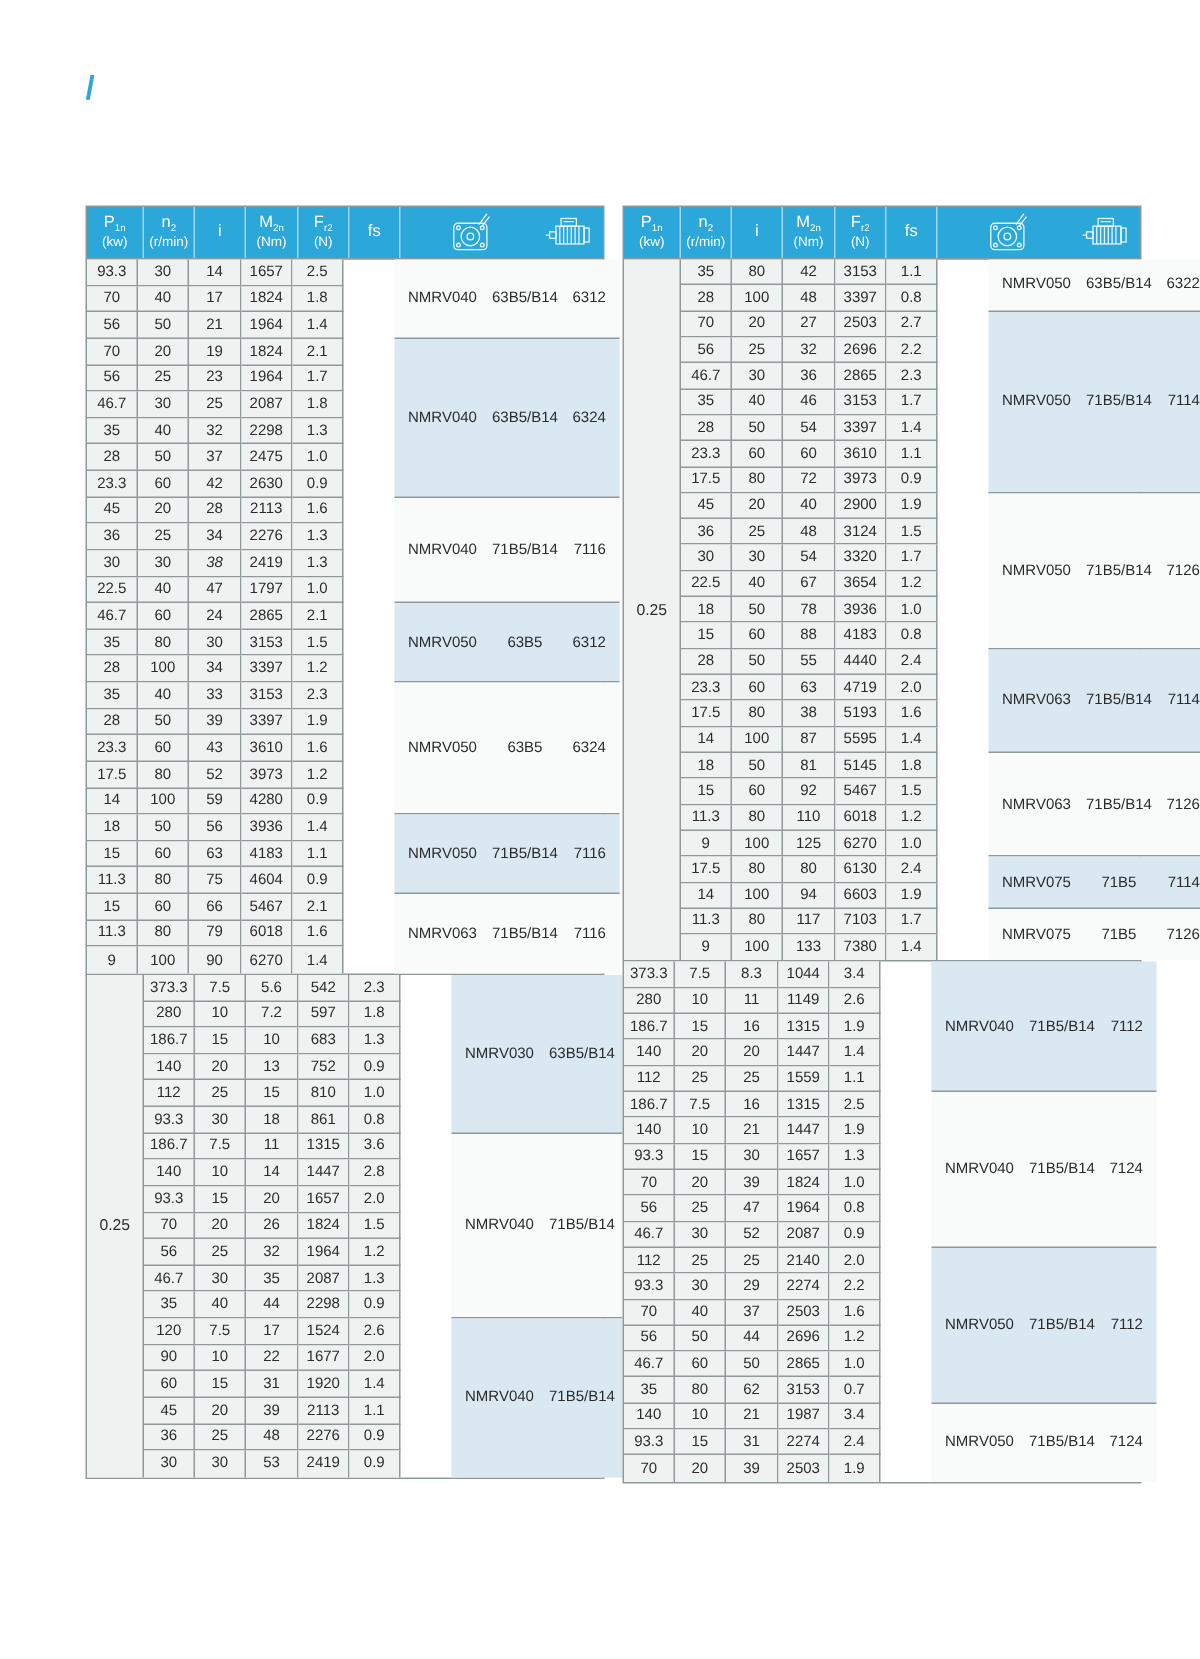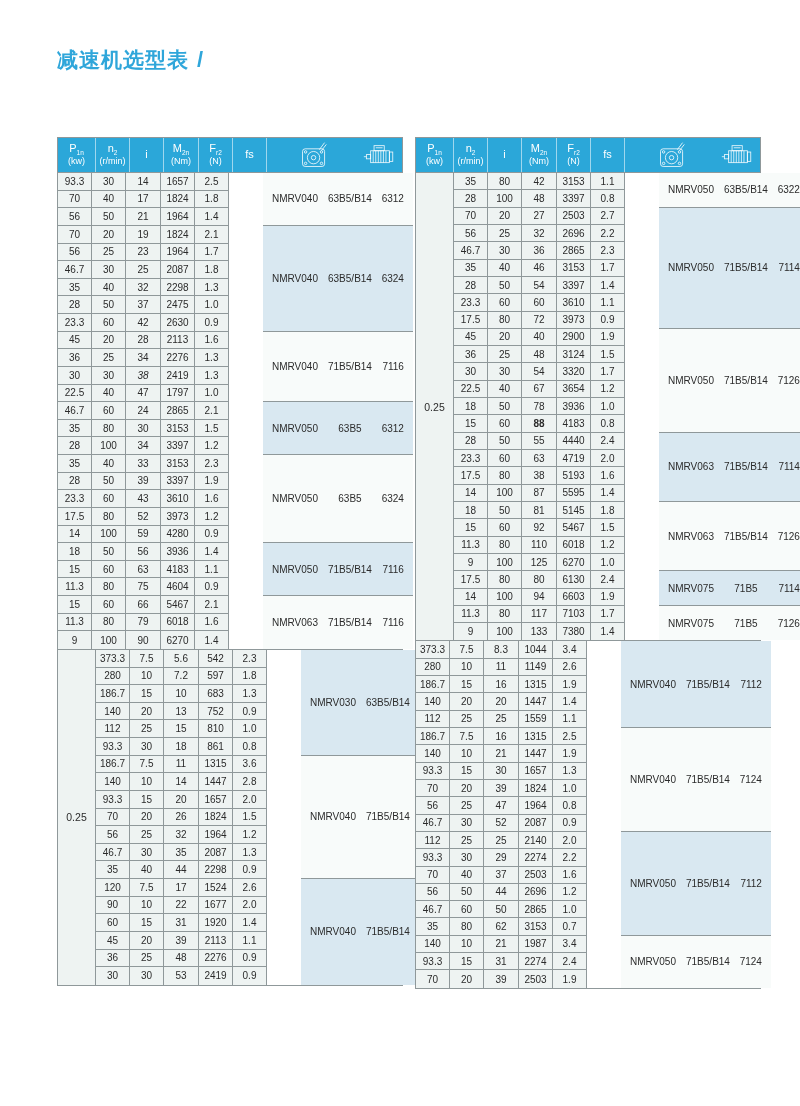--- a/index.html
+++ b/index.html
@@ -90,21 +90,20 @@
   }
   .grp:last-child .glabel{border-bottom:none;}
   .glabel .model{width:56px;text-align:left;}
   .glabel .flange{flex:1;text-align:center;}
   .glabel .code{width:32px;text-align:right;}
 </style>
 </head>
 <body>
 
 <div class="page-title">
-  <span class="title-zh">减速机选型表</span>
   <span class="title-sep">/</span>
 </div>
 
 <div class="tbl" id="table-0">
     <div class="thead">
       <div class="hc" style="flex: 0 0 38px; width: 38px;">
         <div class="hmain">P<sub>1n</sub></div>
         <div class="hunit">(kw)</div>
       </div>
       <div class="hc" style="flex: 0 0 34px; width: 34px;">
@@ -752,21 +751,21 @@
             <div class="row">
               <div class="c" style="width: 34px; flex: 0 0 34px;">18</div>
               <div class="c" style="width: 34px; flex: 0 0 34px;">50</div>
               <div class="c" style="width: 35px; flex: 0 0 35px;">78</div>
               <div class="c" style="width: 34px; flex: 0 0 34px;">3936</div>
               <div class="c" style="width: 34px; flex: 0 0 34px;">1.0</div>
             </div>
             <div class="row">
               <div class="c" style="width: 34px; flex: 0 0 34px;">15</div>
               <div class="c" style="width: 34px; flex: 0 0 34px;">60</div>
-              <div class="c" style="width: 35px; flex: 0 0 35px; font-weight: bold;">88</div>
+              <div class="c" style="width: 35px; flex: 0 0 35px;">88</div>
               <div class="c" style="width: 34px; flex: 0 0 34px;">4183</div>
               <div class="c" style="width: 34px; flex: 0 0 34px;">0.8</div>
             </div>
           </div>
           <div class="glabel" style="background: rgb(248, 251, 250);">
             <span class="model">NMRV050</span>
             <span class="flange">71B5/B14</span>
             <span class="code">7126</span>
           </div>
         </div>

